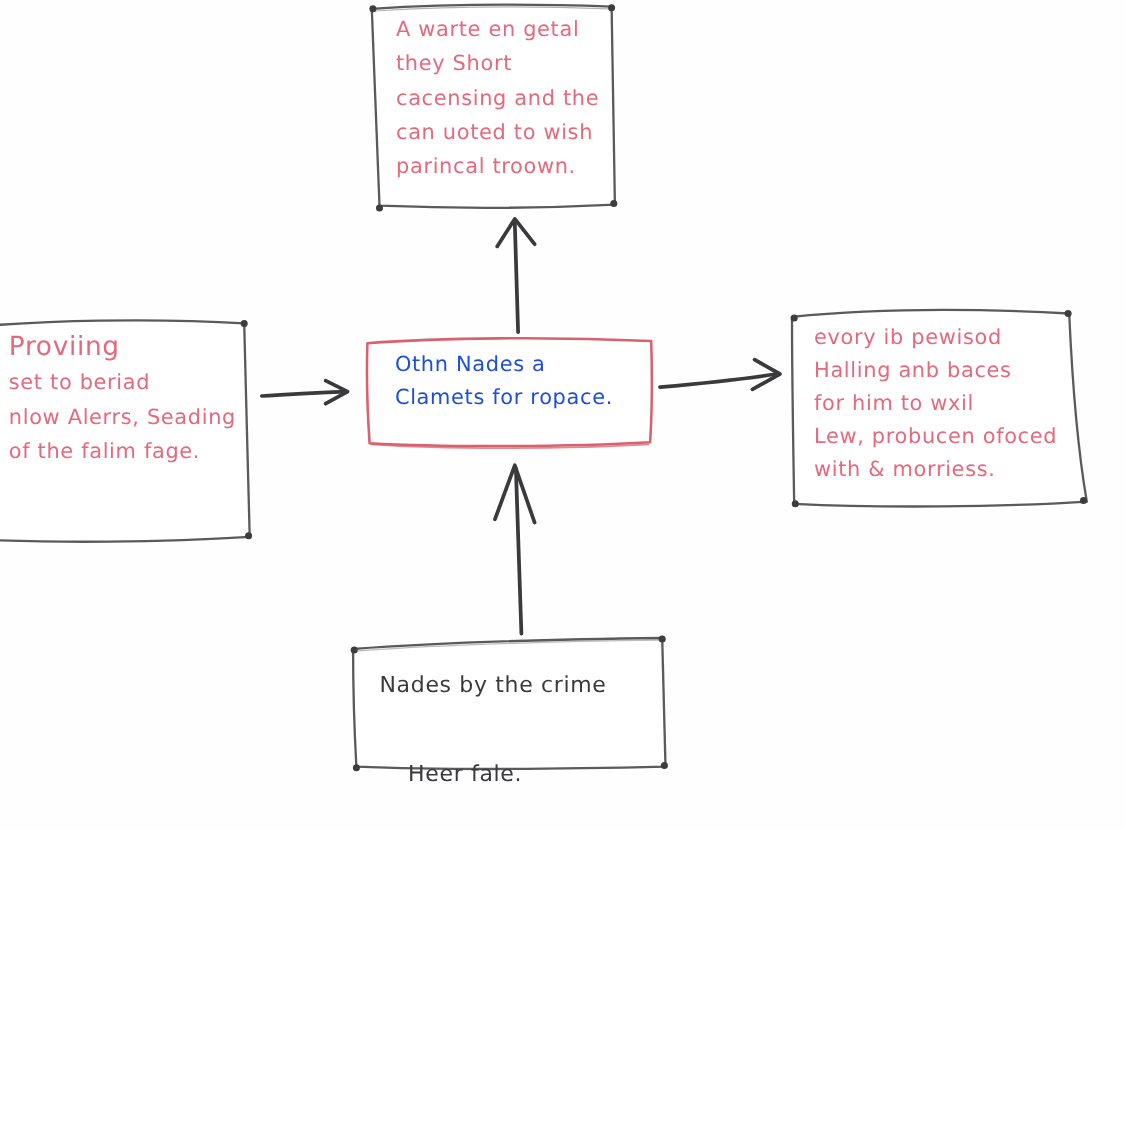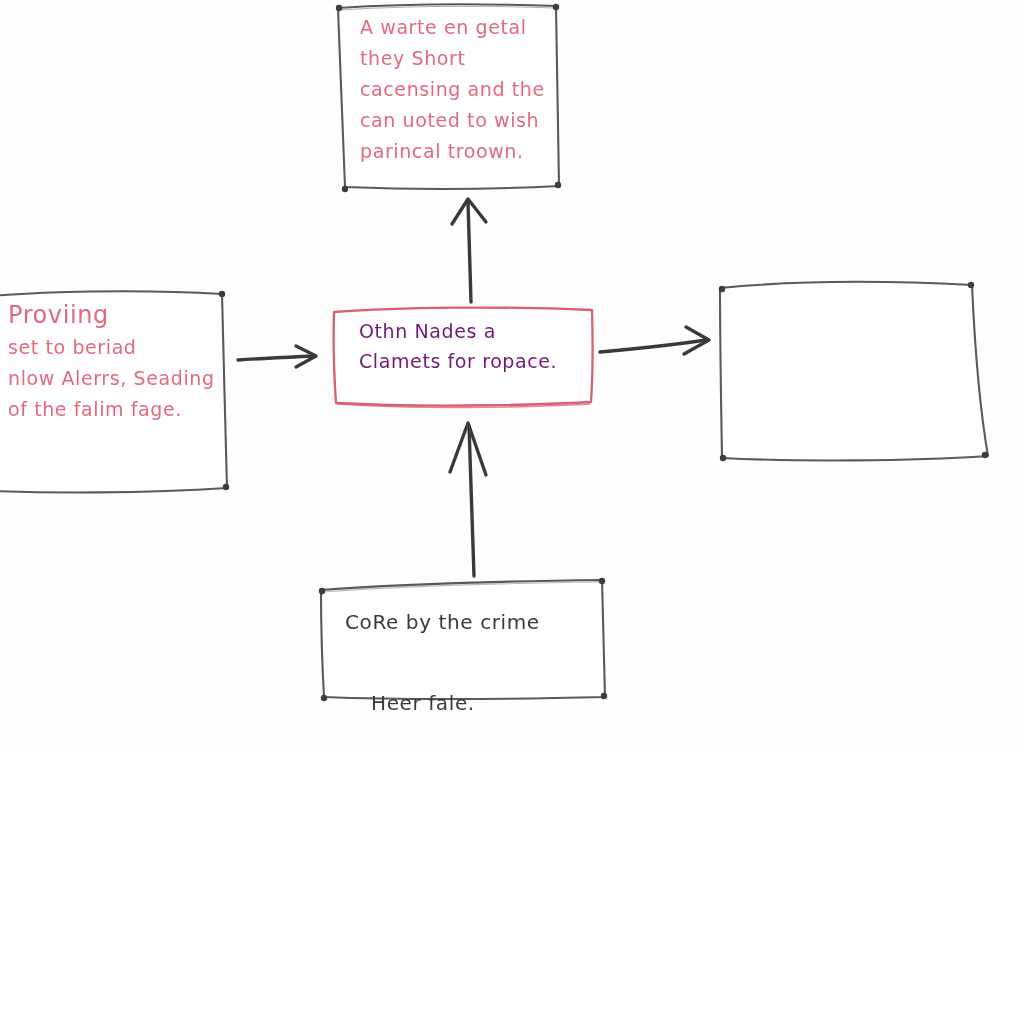--- a/index.html
+++ b/index.html
@@ -54,21 +54,21 @@
     color: #e4697d;
     font-size: 19px;
     line-height: 31px;
   }
   #node-left .node-text .lead { font-size: 24px; text-align: right; }
 
   
   #node-center { left: 331px; top: 306px; width: 263px; height: 98px; }
   #node-center .node-text {
     left: 28px; top: 10px; width: 230px;
-    color: #701a75;
+    color: #1d4ed8;
     font-size: 19px;
     line-height: 30px;
   }
 
   
   #node-right { left: 716px; top: 280px; width: 275px; height: 182px; }
   #node-right .node-text {
     left: 24px; top: 12px; width: 250px;
     color: #e4697d;
     font-size: 19px;
@@ -163,19 +163,26 @@
 <span>set to beriad
 nlow Alerrs, Seading
 of the falim fage.</span></div>
   </div>
 
   <div class="node" id="node-center">
     <div class="node-text hand">Othn Nades a
 Clamets for ropace.</div>
   </div>
 
+  <div class="node" id="node-right">
+    <div class="node-text hand">evory ib pewisod
+Halling anb baces
+for him to wxil
+Lew, probucen ofoced
+with &amp; morriess.</div>
+  </div>
 
   <div class="node" id="node-bottom">
-    <div class="node-text hand"><span>CoRe by the crime</span>
+    <div class="node-text hand"><span>Nades by the crime</span>
 <span class="indent">Heer fale.</span></div>
   </div>
 
 </div>
 
 </body></html>

